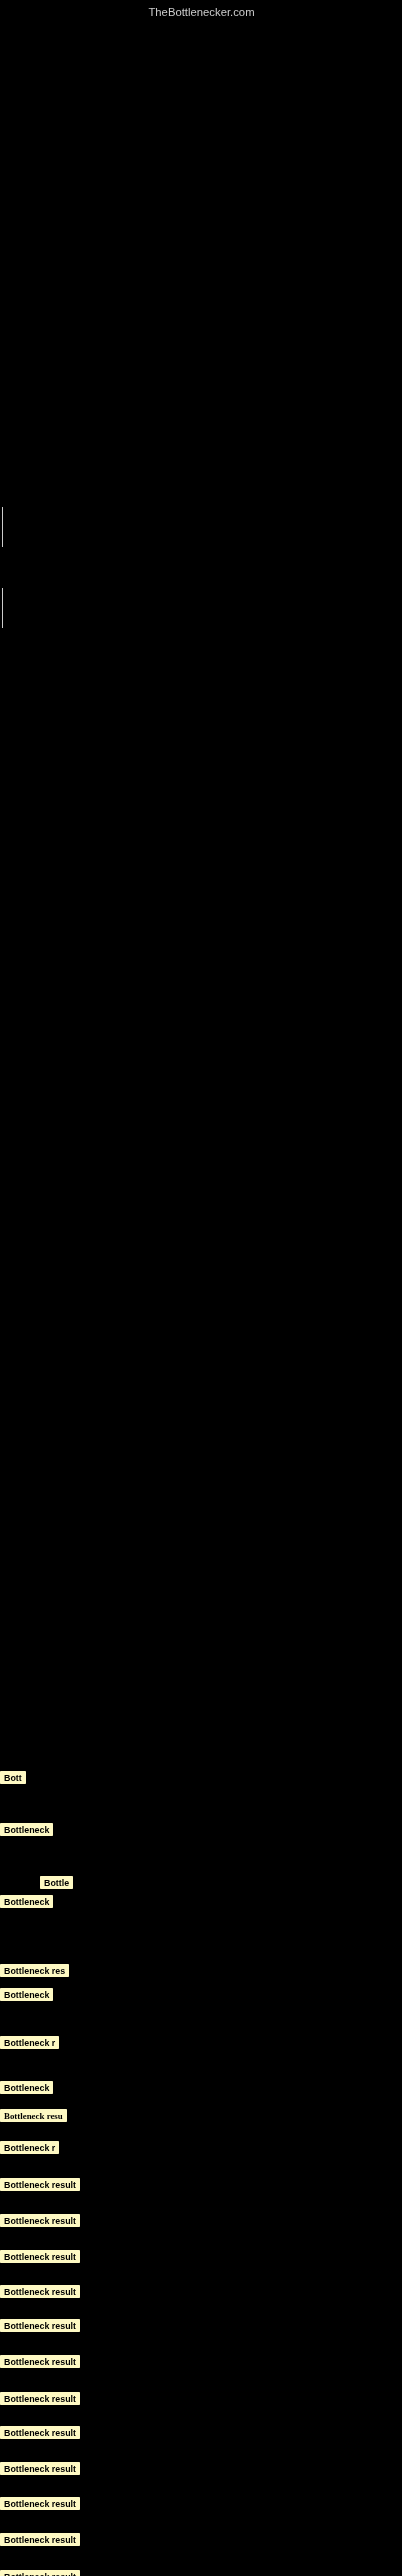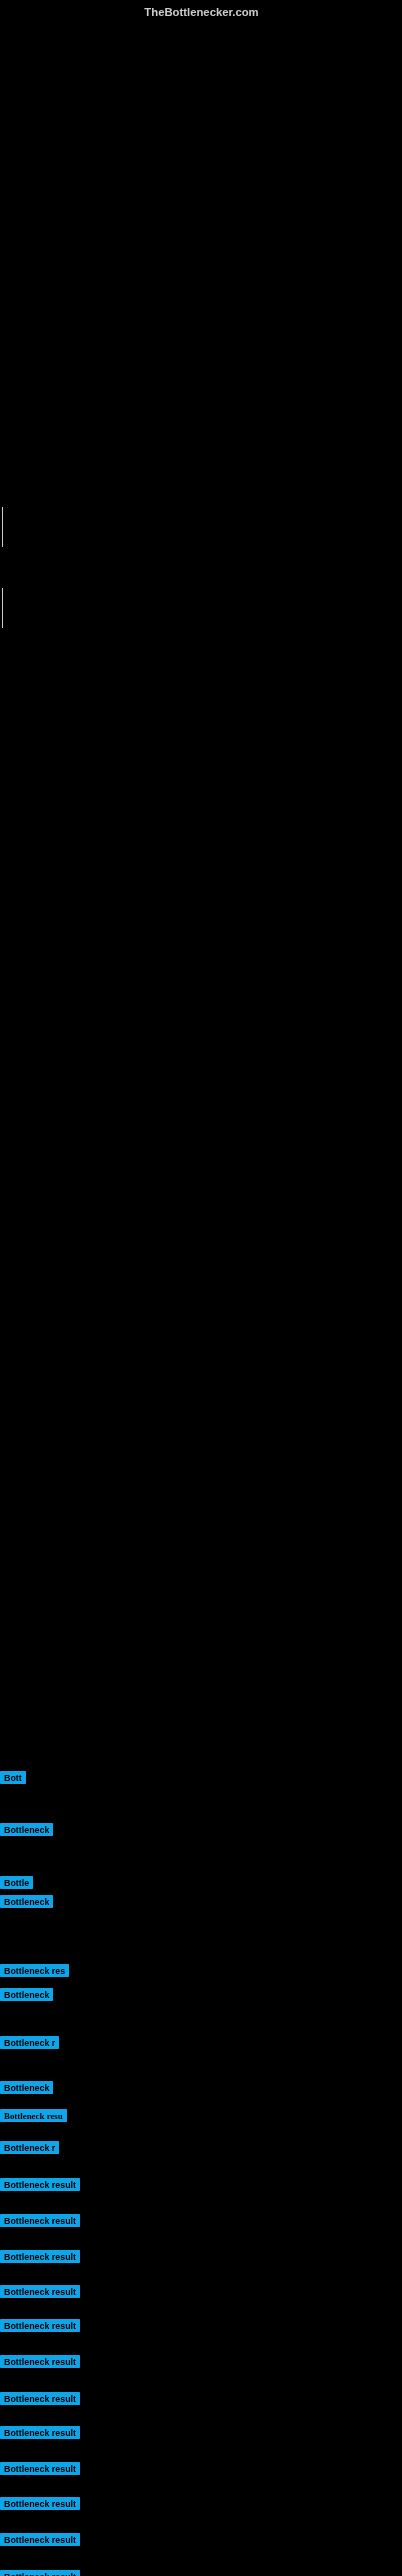--- a/index.html
+++ b/index.html
@@ -1,19 +1,18 @@
 <!DOCTYPE html>
 <html style="font-size:13px"><head>
   <meta charset="utf-8">
   <style>
     * {
       margin: 0;
       padding: 0;
       box-sizing: border-box;
-      font-weight: bold;
     }
 
     body {
       background-color: #000000;
       width: 403px;
       min-height: 2576px;
       font-family: Arial, sans-serif;
       position: relative;
       overflow-x: hidden;
     }
@@ -23,21 +22,21 @@
       font-size: 11.3px;
       text-align: center;
       padding-top: 6.4px;
       position: absolute;
       top: 0;
       left: 0;
       right: 0;
     }
 
     .bottleneck-label {
-      background-color: #0ea5e9;
+      background-color: #fef9c3;
       color: #000000;
       font-size: 8.9px;
       font-weight: bold;
       padding: 1.6px 4px;
       display: inline-block;
       position: absolute;
       left: 0;
       white-space: nowrap;
       border-radius: 0.8px;
     }
@@ -52,21 +51,21 @@
 </head>
 <body>
 
 <span class="site-title">TheBottlenecker.com</span>
 
 <div class="vertical-line" style="top: 507px; height: 40px;"></div>
 <div class="vertical-line" style="top: 588px; height: 40px;"></div>
 
 <span class="bottleneck-label" style="top: 1771px; max-width: 31px; overflow: hidden;">Bott</span>
 <span class="bottleneck-label" style="top: 1823px; max-width: 58px; overflow: hidden;">Bottleneck</span>
-<span class="bottleneck-label" style="top: 1876px; max-width: 37px; overflow: hidden;">Bottle</span>
+<span class="bottleneck-label" style="top: 1876px; max-width: 37px; overflow: hidden; margin-left: 40px;">Bottle</span>
 <span class="bottleneck-label" style="top: 1895px; max-width: 58px; overflow: hidden;">Bottleneck</span>
 <span class="bottleneck-label" style="top: 1964px; max-width: 82px; overflow: hidden;">Bottleneck res</span>
 <span class="bottleneck-label" style="top: 1988px; max-width: 58px; overflow: hidden;">Bottleneck</span>
 <span class="bottleneck-label" style="top: 2036px; max-width: 68px; overflow: hidden;">Bottleneck r</span>
 <span class="bottleneck-label" style="top: 2081px; max-width: 58px; overflow: hidden;">Bottleneck</span>
 <span class="bottleneck-label" style="top: 2109px; max-width: 87px; overflow: hidden; font-family: Liberation Serif, serif;">Bottleneck resu</span>
 <span class="bottleneck-label" style="top: 2141px; max-width: 68px; overflow: hidden;">Bottleneck r</span>
 <span class="bottleneck-label" style="top: 2178px; max-width: 105px; overflow: hidden;">Bottleneck result</span>
 <span class="bottleneck-label" style="top: 2214px; max-width: 105px; overflow: hidden;">Bottleneck result</span>
 <span class="bottleneck-label" style="top: 2250px; max-width: 105px; overflow: hidden;">Bottleneck result</span>

